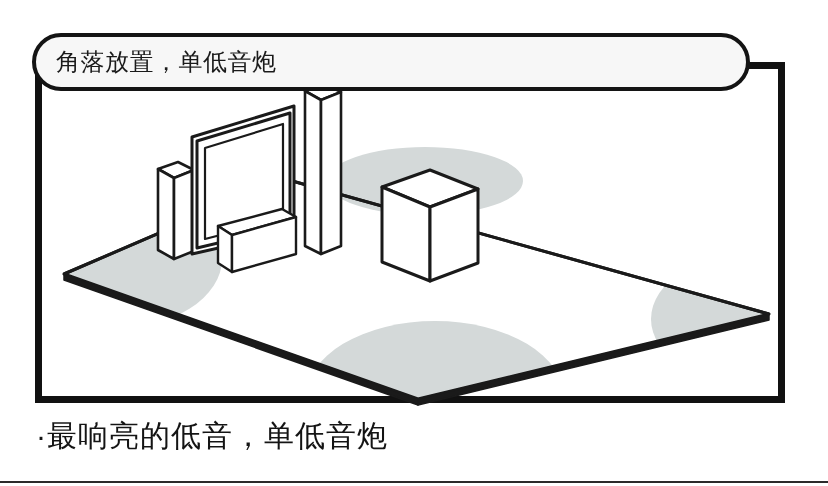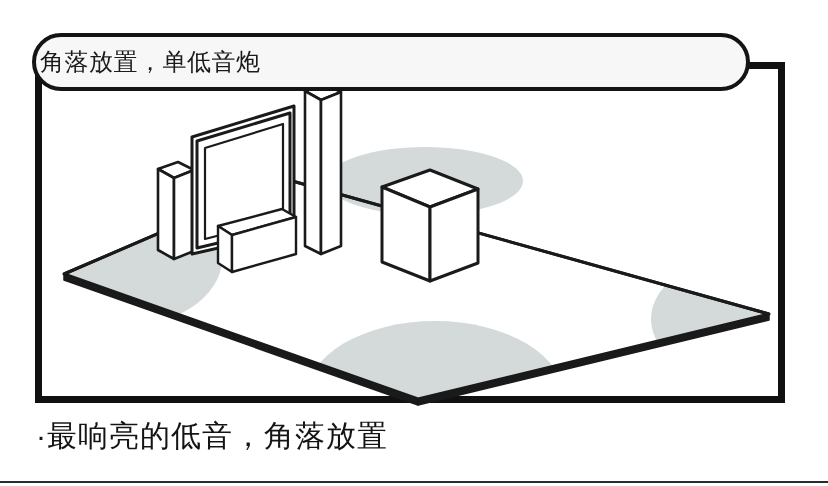--- a/index.html
+++ b/index.html
@@ -38,21 +38,21 @@
     height: 58px;
     box-sizing: border-box;
     border: 4px solid #141414;
     border-radius: 30px;
     background: #f7f7f7;
     display: flex;
     align-items: center;
     z-index: 5;
   }
   #title-pill .pill-text {
-    padding-left: 4px;
+    padding-left: 20px;
     font-size: 24px;
     line-height: 1;
     letter-spacing: 0.5px;
     color: #1a1a1a;
     white-space: nowrap;
   }
 
   
   #scene-svg {
     position: absolute;
@@ -157,16 +157,16 @@
     <g fill="#ffffff" stroke="#1a1a1a" stroke-width="3" stroke-linejoin="round">
       <polygon points="340,118 388,101 436,120 388,138"></polygon>
       <polygon points="340,118 388,138 388,212 340,193"></polygon>
       <polygon points="388,138 436,120 436,194 388,212"></polygon>
     </g>
 
   </svg>
 </div>
 
 <div id="caption">
-  <span>·最响亮的低音，角落放置</span>
+  <span>·最响亮的低音，单低音炮</span>
 </div>
 
 <div id="bottom-divider"></div>
 
 </body></html>

